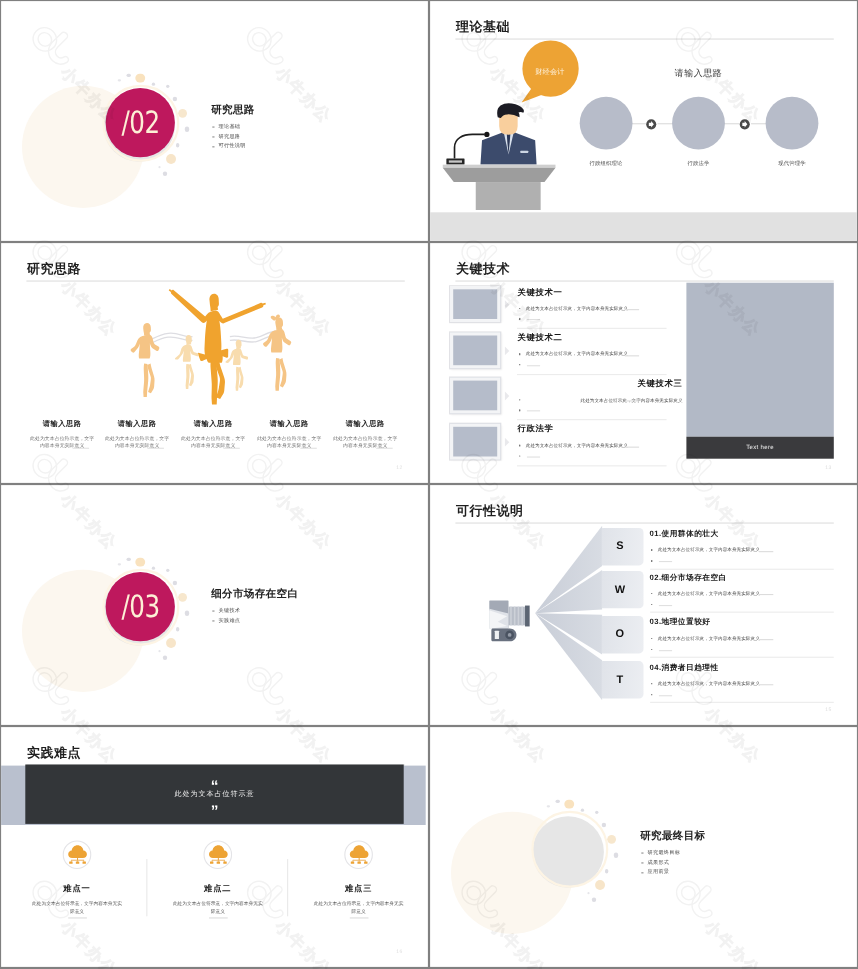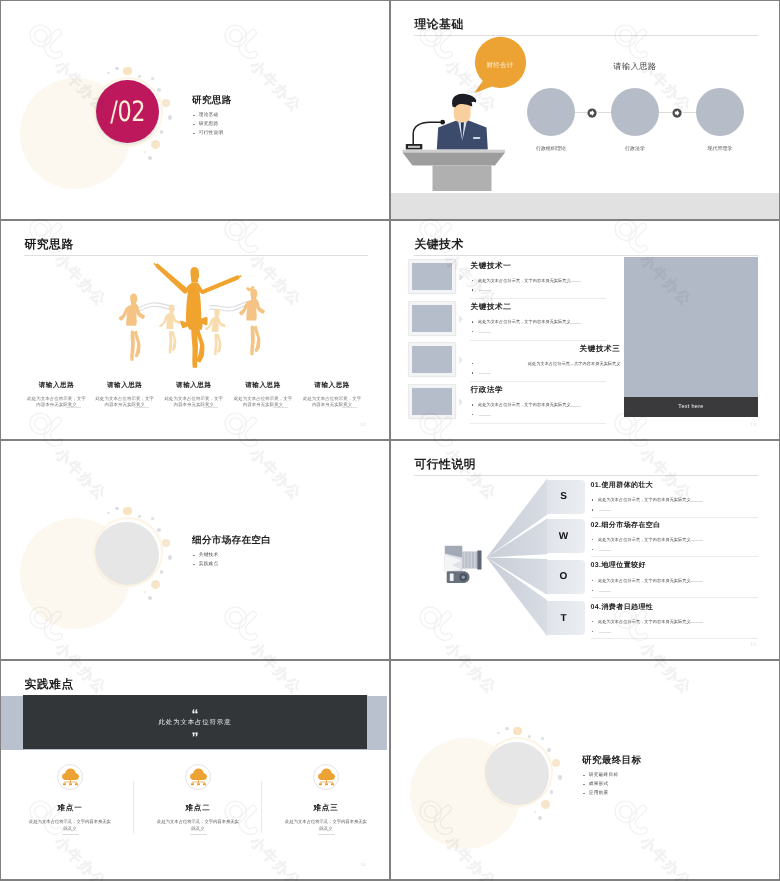--- a/index.html
+++ b/index.html
@@ -357,20 +357,23 @@
       <span class="dot" style="left:161.1px;top:98.1px;width:8.4px;height:8.4px;background:#f7e7cd;"></span>
       <span class="dot" style="left:166.5px;top:114.2px;width:4.8px;height:4.8px;background:#dddde3;"></span>
       <span class="dot" style="left:158.7px;top:129.2px;width:3.6px;height:3.6px;background:#dddde3;"></span>
       <span class="dot" style="left:149.5px;top:138.9px;width:9.0px;height:9.0px;background:#f7e5c9;"></span>
       <span class="dot" style="left:147.0px;top:154.9px;width:4.4px;height:4.4px;background:#dddde3;"></span>
       <span class="dot" style="left:106.1px;top:70.6px;width:2.8px;height:2.8px;background:#e6e6ea;"></span>
       <span class="dot" style="left:142.6px;top:149.6px;width:2.8px;height:2.8px;background:#e6e6ea;"></span>
     </div>
     <div class="sec-shadow"></div>
     <div class="sec-ring"></div>
+    <div class="sec-circle">
+      <span class="sec-num">/03</span>
+    </div>
     <div class="sec-title" style="top:92.5px;">细分市场存在空白</div>
     <ul class="sec-bullets" style="top:112px;">
       <li>关键技术</li>
       <li>实践难点</li>
     </ul>
    </div>
   </div>
   <div class="slide c2 r3">
    <div class="inner">
     <div class="stitle">可行性说明</div>

